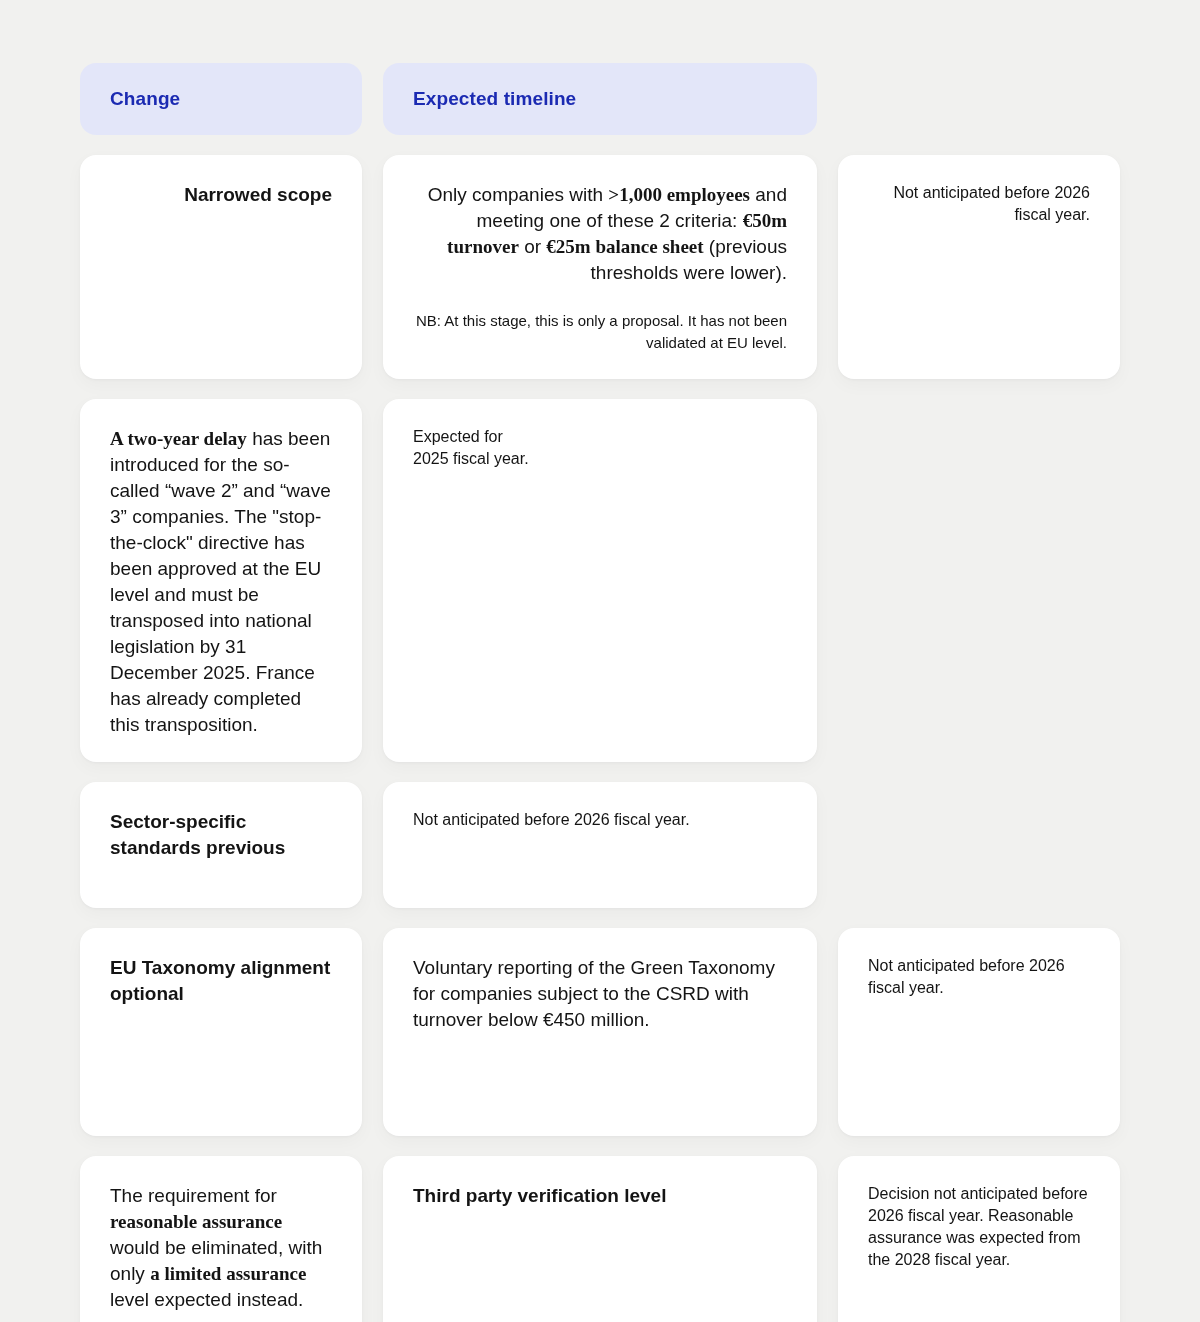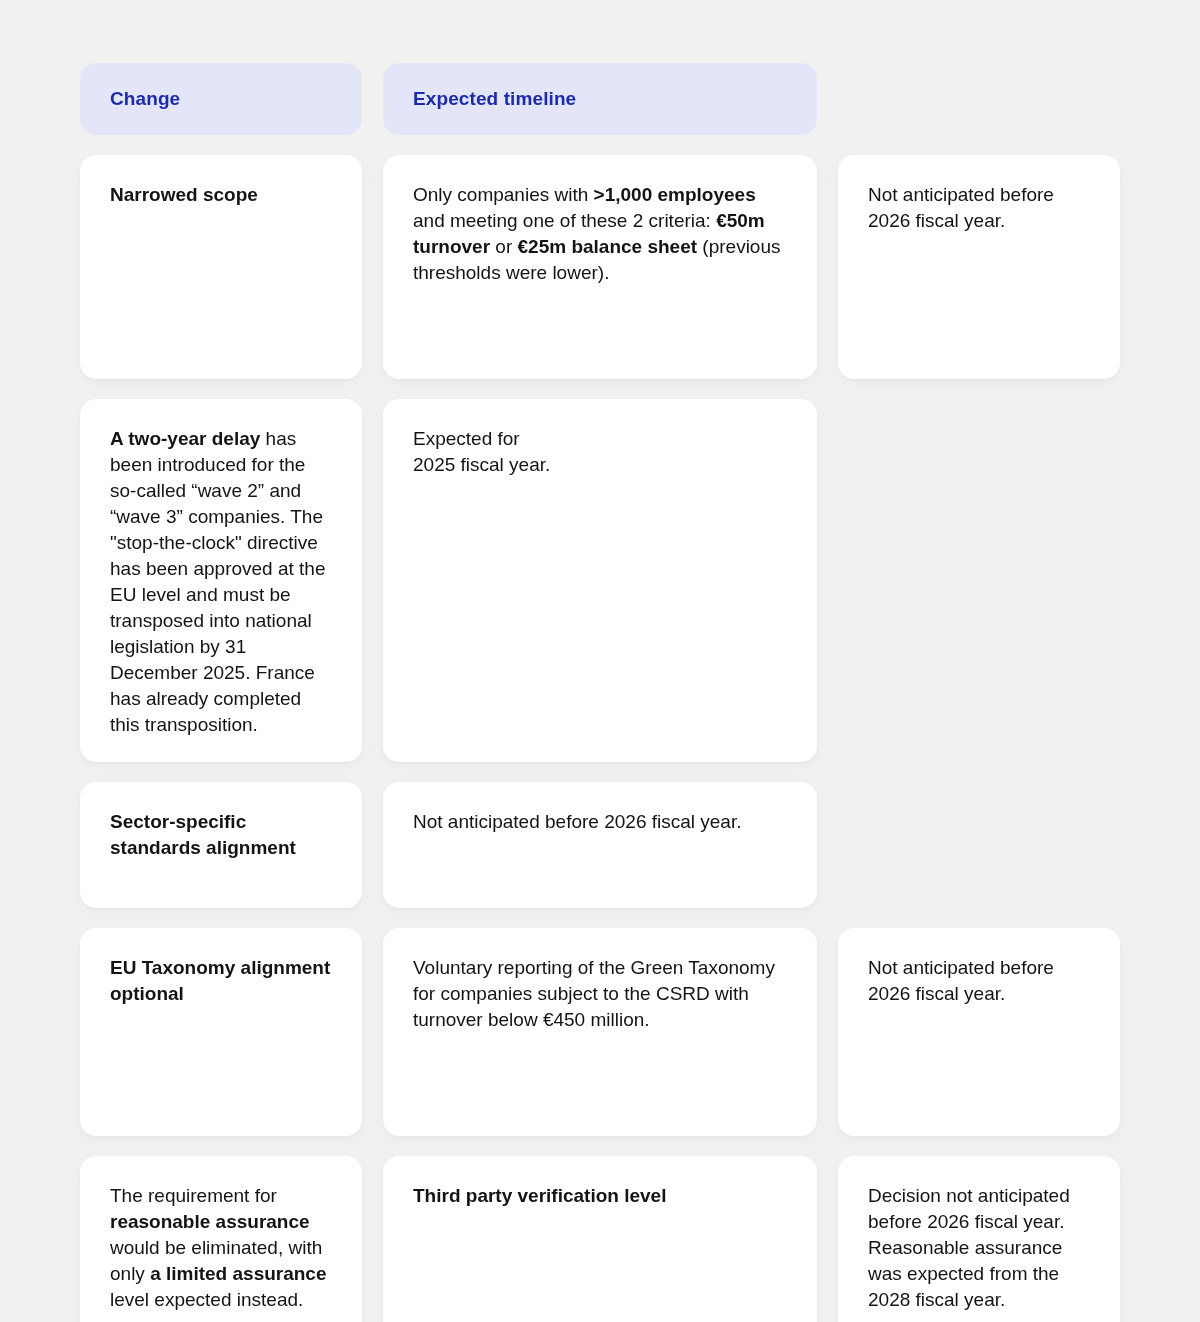--- a/index.html
+++ b/index.html
@@ -56,28 +56,28 @@
   }
   .details-cell p.body {
     font-size: 19px;
     line-height: 1.37;
   }
   .details-cell p.note {
     font-size: 15px;
     line-height: 1.47;
     margin-top: 24px;
   }
-  .details-cell .b { font-weight: 700; }
+  .details-cell .b { font-weight: 700; font-family: Liberation Serif, serif; }
   .timeline-text {
-    font-size: 19px;
+    font-size: 16px;
     line-height: 1.37;
     white-space: pre-line;
   }
   
-  #rows-container .row:nth-child(1) .card { min-height: 224px; }
+  #rows-container .row:nth-child(1) .card { min-height: 224px; text-align: right; }
   #rows-container .row:nth-child(2) .card { min-height: 254px; }
   #rows-container .row:nth-child(3) .card { min-height: 126px; }
   #rows-container .row:nth-child(4) .card { min-height: 208px; }
   #rows-container .row:nth-child(5) .card { min-height: 179px; }
 </style>
 </head>
 <body>
 
 <div class="board">
   <div class="row">
@@ -88,39 +88,40 @@
       <span>Expected timeline</span>
     </div>
   </div>
   <div id="rows-container">
   <div class="row">
     <div class="cell card change-cell">
       <div class="change-title">Narrowed scope</div>
     </div>
     <div class="cell card details-cell">
           <p class="body"><span>Only companies with </span><span class="b">&gt;1,000 employees</span><span> and meeting one of these 2 criteria: </span><span class="b">€50m turnover</span><span> or </span><span class="b">€25m balance sheet</span><span> (previous thresholds were lower).</span></p>
+          <p class="note"><span>NB: At this stage, this is only a proposal. It has not been validated at EU level.</span></p>
         </div>
     <div class="cell card timeline-cell">
       <div class="timeline-text">Not anticipated before 2026 fiscal year.</div>
     </div>
   </div>
 
   <div class="row">
     <div class="cell card details-cell">
           <p class="body"><span class="b">A two-year delay</span><span> has been introduced for the so-called “wave 2” and “wave 3” companies. The "stop-the-clock" directive has been approved at the EU level and must be transposed into national legislation by 31 December 2025. France has already completed this transposition.</span></p>
         </div>
     <div class="cell card timeline-cell">
       <div class="timeline-text">Expected for
 2025 fiscal year.</div>
     </div>
   </div>
 
   <div class="row">
     <div class="cell card change-cell">
-      <div class="change-title">Sector-specific standards alignment</div>
+      <div class="change-title">Sector-specific standards previous</div>
     </div>
     <div class="cell card timeline-cell">
       <div class="timeline-text">Not anticipated before 2026 fiscal year.</div>
     </div>
   </div>
 
   <div class="row">
     <div class="cell card change-cell">
       <div class="change-title">EU Taxonomy alignment optional</div>
     </div>

